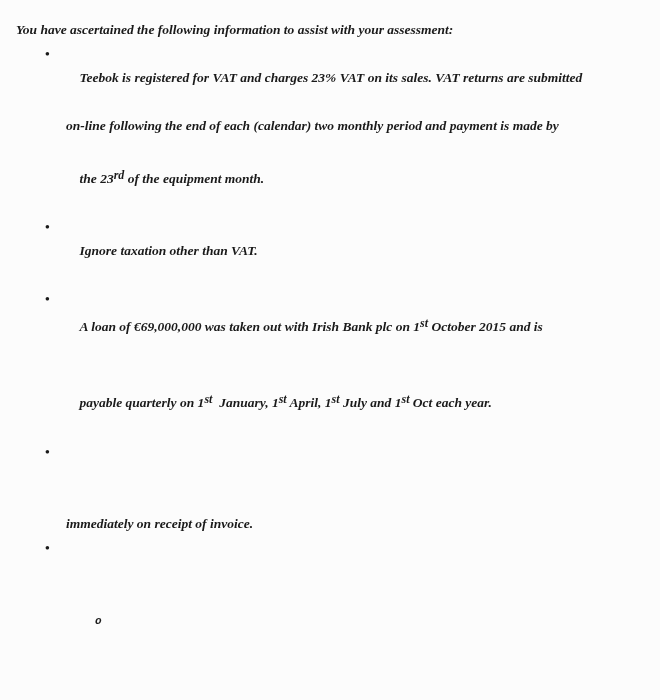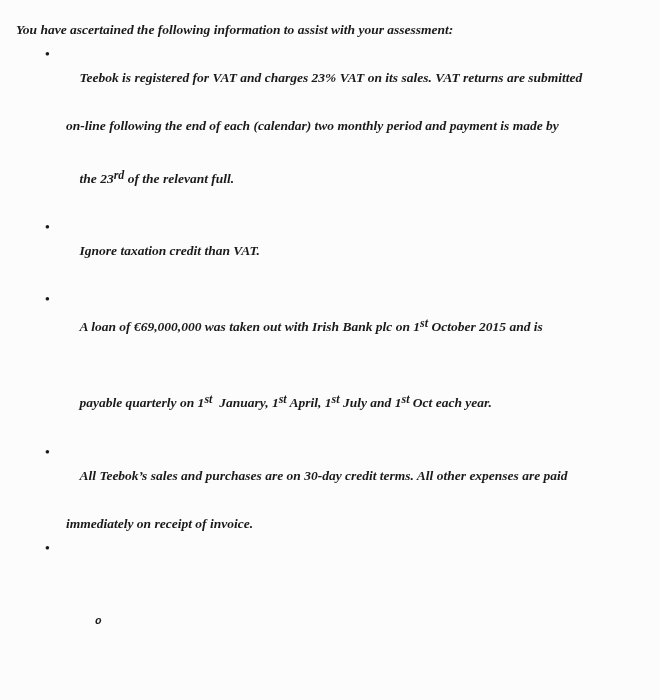--- a/index.html
+++ b/index.html
@@ -47,36 +47,36 @@
 
 <div class="doc">
 
   <div class="line">You have ascertained the following information to assist with your assessment:</div>
 
   <div class="line li1">
     <span class="m1">•</span><span>Teebok is registered for VAT and charges 23% VAT on its sales. VAT returns are submitted</span>
   </div>
   <div class="line li1">on-line following the end of each (calendar) two monthly period and payment is made by</div>
   <div class="line li1">
-    <span>the 23</span><span class="sup">rd</span><span> of the relevant full.</span>
+    <span>the 23</span><span class="sup">rd</span><span> of the equipment month.</span>
   </div>
 
   <div class="line li1">
-    <span class="m1">•</span><span>Ignore taxation credit than VAT.</span>
+    <span class="m1">•</span><span>Ignore taxation other than VAT.</span>
   </div>
 
   <div class="line li1">
     <span class="m1">•</span><span>A loan of €69,000,000 was taken out with Irish Bank plc on 1</span><span class="sup">st</span><span> October 2015 and is</span>
   </div>
   <div class="line li1">
     <span>payable quarterly on 1</span><span class="sup">st</span><span>  January, 1</span><span class="sup">st</span><span> April, 1</span><span class="sup">st</span><span> July and 1</span><span class="sup">st</span><span> Oct each year.</span>
   </div>
 
   <div class="line li1">
-    <span class="m1">•</span><span>All Teebok’s sales and purchases are on 30-day credit terms. All other expenses are paid</span>
+    <span class="m1">•</span>
   </div>
   <div class="line li1">immediately on receipt of invoice.</div>
 
   <div class="line li1">
     <span class="m1">•</span>
   </div>
 
   <div class="line li2">
     <span class="m2">o</span>
   </div>

